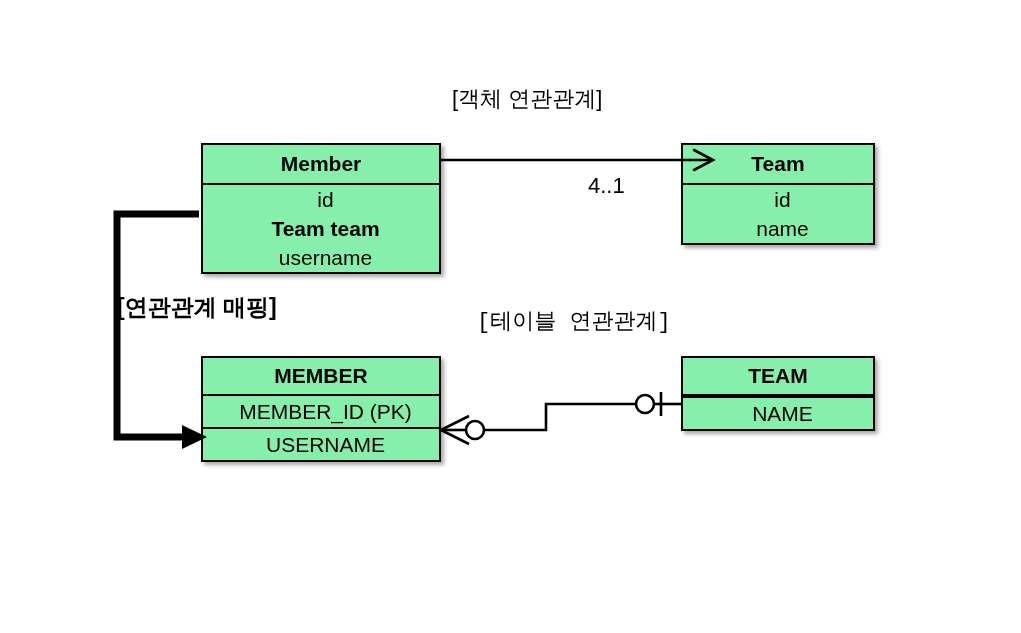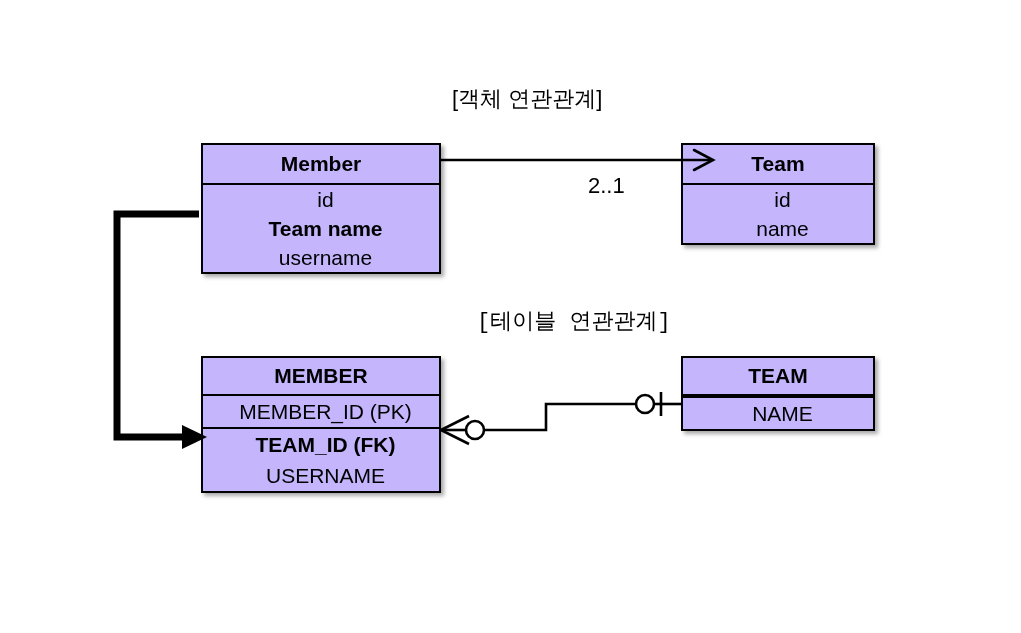--- a/index.html
+++ b/index.html
@@ -20,21 +20,21 @@
     position: absolute;
     left: 0; top: 0;
     width: 944px;
     height: 633px;
   }
 
   
   .box {
     position: absolute;
     box-sizing: border-box;
-    background: #c4b5fd;
+    background: #86efac;
     border: 2px solid #000000;
     box-shadow: 3px 3px 4px rgba(0,0,0,0.34);
   }
   .box .hdr {
     text-align: center;
     font-weight: bold;
     line-height: 1;
     box-sizing: border-box;
   }
   .box .sep {
@@ -97,44 +97,44 @@
 </style>
 </head>
 <body>
 
 <div id="canvas">
 
   <div class="caption" id="cap-object">[객체 연관관계]</div>
 
   <div class="caption" id="cap-table">[테이블 연관관계]</div>
 
+  <div class="caption" id="cap-mapping">[연관관계 매핑]</div>
 
-  <div class="caption" id="cap-mult">2..1</div>
+  <div class="caption" id="cap-mult">4..1</div>
 
   <div class="box obj-box" id="box-member-obj">
     <div class="hdr">Member</div>
     <div class="sep"></div>
     <div class="row">id</div>
-    <div class="row bold">Team name</div>
+    <div class="row bold">Team team</div>
     <div class="row">username</div>
   </div>
 
   <div class="box obj-box" id="box-team-obj">
     <div class="hdr">Team</div>
     <div class="sep"></div>
     <div class="row">id</div>
     <div class="row">name</div>
   </div>
 
   <div class="box tbl-box" id="box-member-tbl">
     <div class="hdr">MEMBER</div>
     <div class="sep"></div>
     <div class="row">MEMBER_ID (PK)</div>
     <div class="sep"></div>
-    <div class="row bold">TEAM_ID (FK)</div>
     <div class="row">USERNAME</div>
   </div>
 
   <div class="box tbl-box" id="box-team-tbl">
     <div class="hdr">TEAM</div>
     <div class="sep"></div>
     <div class="sep"></div>
     <div class="row">NAME</div>
   </div>
 

